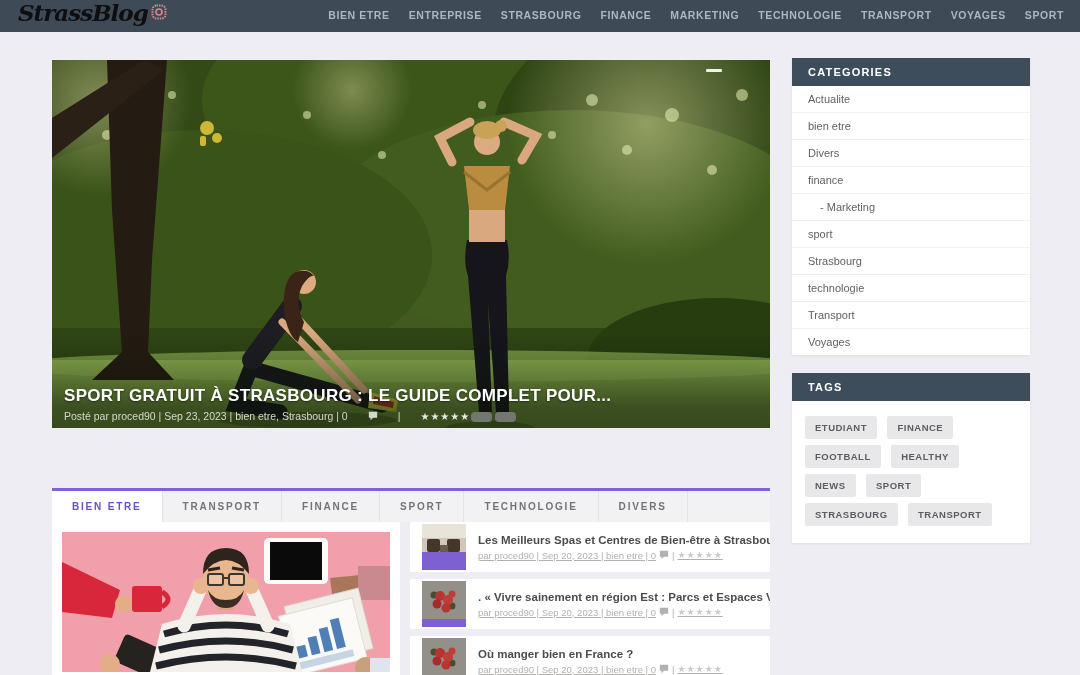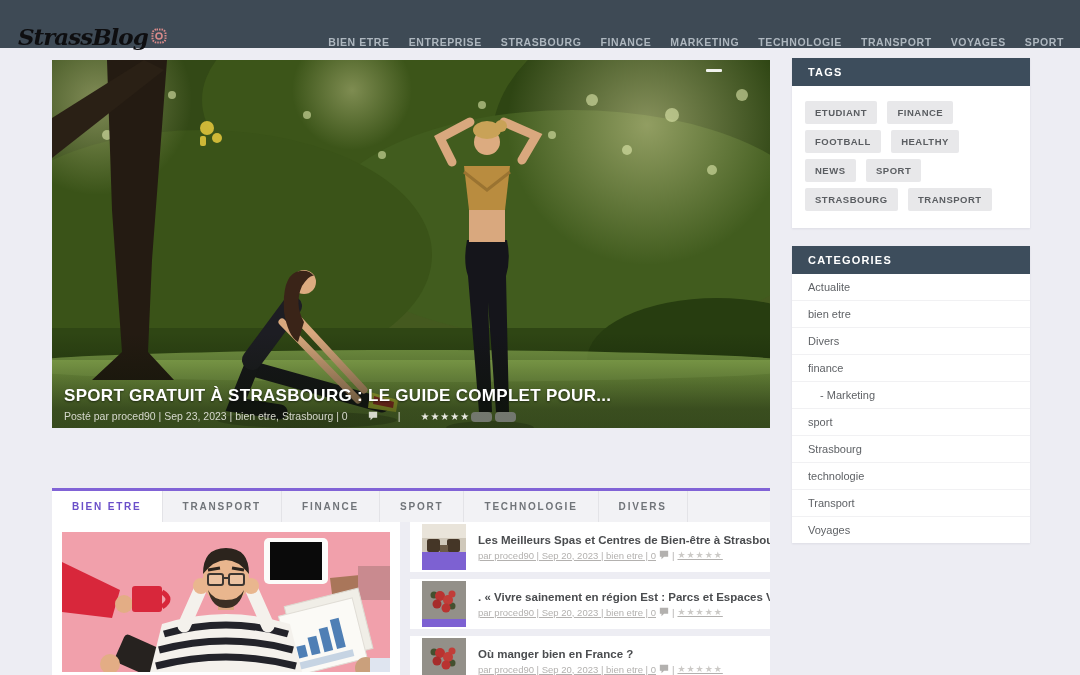--- a/index.html
+++ b/index.html
@@ -1,21 +1,21 @@
 <!DOCTYPE html>
 <html><head>
 <meta charset="utf-8">
 <style>
   * { margin:0; padding:0; box-sizing:border-box; }
   html,body { width:1080px; height:675px; overflow:hidden; }
   body { font-family:"Liberation Sans", sans-serif; background:#ededf3; position:relative; }
 
   
-  .site-header { position:absolute; top:0; left:0; width:1080px; height:48px;
-    background:#3e4a55; display:flex; justify-content:space-between; align-items:flex-end; z-index:5; }
+  .site-header { position:absolute; top:0; left:0; width:1080px; height:32px;
+    background:#3e4a55; display:flex; justify-content:space-between; align-items:center; z-index:5; }
   .logo { display:flex; align-items:flex-start; margin:-7px 0 0 18px; cursor:pointer; }
   .logo-text { font-family:"DejaVu Serif", serif; font-style:italic; font-weight:700;
     font-size:23px; letter-spacing:-1px; color:#0e0e10; line-height:22px; }
   .logo-badge { margin:2px 0 0 3px; }
   .main-nav { display:flex; gap:19px; margin:-2px 16px 0 0; }
   .main-nav a { font-size:10.5px; font-weight:700; letter-spacing:.6px; color:#aeb7bf;
     text-decoration:none; line-height:12px; cursor:pointer; white-space:nowrap; }
 
   
   .hero { position:absolute; left:52px; top:60px; width:718px; height:368px; overflow:hidden; cursor:pointer; }
@@ -176,46 +176,46 @@
           <path d="M1 1h10v7H6L3 11V8H1z"></path>
         </svg>
       <span>|</span>
       <span class="stars">★★★★★</span>
     </div>
   </div>
 </section>
 
 <aside class="sidebar">
   <section class="panel">
-    <div class="panel-header">TAGS</div>
-    <div class="tag-cloud">
-      <span class="tag">ETUDIANT</span>
-      <span class="tag">FINANCE</span>
-      <span class="tag">FOOTBALL</span>
-      <span class="tag">HEALTHY</span>
-      <span class="tag">NEWS</span>
-      <span class="tag">SPORT</span>
-      <span class="tag">STRASBOURG</span>
-      <span class="tag">TRANSPORT</span>
-    </div>
-  </section>
-  <section class="panel">
     <div class="panel-header">CATEGORIES</div>
     <ul class="cat-list">
       <li>Actualite</li>
       <li>bien etre</li>
       <li>Divers</li>
       <li>finance</li>
       <li class="sub">- Marketing</li>
       <li>sport</li>
       <li>Strasbourg</li>
       <li>technologie</li>
       <li>Transport</li>
       <li>Voyages</li>
     </ul>
+  </section>
+  <section class="panel">
+    <div class="panel-header">TAGS</div>
+    <div class="tag-cloud">
+      <span class="tag">ETUDIANT</span>
+      <span class="tag">FINANCE</span>
+      <span class="tag">FOOTBALL</span>
+      <span class="tag">HEALTHY</span>
+      <span class="tag">NEWS</span>
+      <span class="tag">SPORT</span>
+      <span class="tag">STRASBOURG</span>
+      <span class="tag">TRANSPORT</span>
+    </div>
   </section>
 </aside>
 
 <div class="tabs">
   <div class="tab active">BIEN ETRE</div>
   <div class="tab">TRANSPORT</div>
   <div class="tab">FINANCE</div>
   <div class="tab">SPORT</div>
   <div class="tab">TECHNOLOGIE</div>
   <div class="tab">DIVERS</div>

